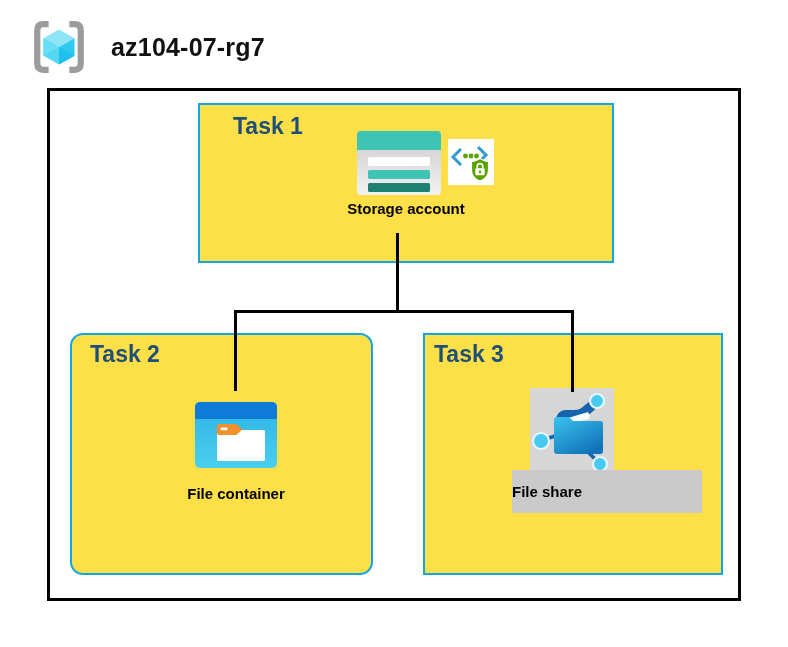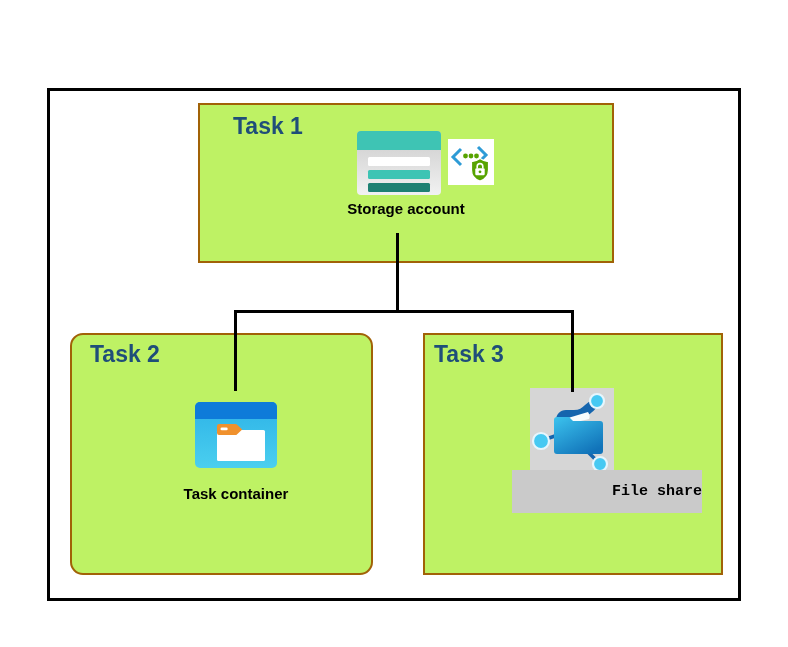--- a/index.html
+++ b/index.html
@@ -7,43 +7,55 @@
   .canvas{position:relative;width:788px;height:647px;background:#ffffff;overflow:hidden;}
 
   
   .rg-header{position:absolute;left:30px;top:18px;display:flex;align-items:center;gap:23px;}
   .rg-header svg{display:block;}
   .rg-title{font-size:25px;font-weight:700;color:#111111;letter-spacing:0.2px;}
 
   
   .outer-box{position:absolute;left:47px;top:88px;width:694px;height:513px;
              border:3px solid #000000;background:#ffffff;box-sizing:border-box;}
-  .task-box{position:absolute;background:#bef264;border:2px solid #a16207;box-sizing:border-box;}
+  .task-box{position:absolute;background:#fde047;border:2px solid #0ea5e9;box-sizing:border-box;}
   .task1{left:198px;top:103px;width:416px;height:160px;}
   .task2{left:70px;top:333px;width:303px;height:242px;border-radius:13px;}
   .task3{left:423px;top:333px;width:300px;height:242px;}
 
   .task-label{position:absolute;font-size:23px;font-weight:700;color:#1F4E79;white-space:nowrap;}
   .item-label{position:absolute;font-size:15px;font-weight:700;color:#000000;text-align:center;white-space:nowrap;}
 
   
   .line{position:absolute;background:#000000;z-index:5;}
 
   
   .icon-abs{position:absolute;}
   .fs-square{position:absolute;left:105px;top:53px;width:84px;height:84px;background:#D6D6D6;}
   .fs-band{position:absolute;left:87px;top:135px;width:190px;height:43px;background:#CACACA;
-           display:flex;align-items:center;justify-content:flex-end;font-family:Liberation Mono, monospace;}
+           display:flex;align-items:center;justify-content:flex-start;}
   .fs-band .item-label{position:static;}
 </style>
 </head>
 <body>
 
 <div class="canvas">
 
+  <div class="rg-header">
+    <svg width="58" height="58" viewBox="0 0 56 56">
+      <path d="M18 6 H13 Q7 6 7 12 V44 Q7 50 13 50 H18" fill="none" stroke="#9C9C9C" stroke-width="6"></path>
+      <path d="M38 6 H43 Q49 6 49 12 V44 Q49 50 43 50 H38" fill="none" stroke="#9C9C9C" stroke-width="6"></path>
+      <polygon points="28,11 43,19.5 28,28 13,19.5" fill="#8EE5F7"></polygon>
+      <polygon points="13,19.5 28,28 28,45 13,36.5" fill="#55D7F4"></polygon>
+      <polygon points="13,19.5 28,28 13,36.5" fill="#67DDF6"></polygon>
+      <polygon points="28,28 43,19.5 43,36.5 28,45" fill="#2FCAEF"></polygon>
+      <polygon points="28,28 43,36.5 28,45" fill="#1FC0EB"></polygon>
+    </svg>
+    <span class="rg-title">az104-07-rg7</span>
+  </div>
 
   <div class="outer-box"></div>
 
   <div class="task-box task1">
     <div class="task-label" style="left:33px;top:8px;">Task 1</div>
 
     <svg class="icon-abs" style="left:157px;top:26px;" width="84" height="64" viewBox="0 0 84 64">
       <defs>
         <linearGradient id="sg1" x1="0" y1="0" x2="0" y2="1">
           <stop offset="0" stop-color="#CBCBCB"></stop>
@@ -83,21 +95,21 @@
             <stop offset="1" stop-color="#4ACFEF"></stop>
         </linearGradient>
       </defs>
       <rect width="82" height="66" rx="5" fill="url(#bg1)"></rect>
       <path d="M5 0 h72 a5 5 0 0 1 5 5 v12 H0 V5 a5 5 0 0 1 5 -5 z" fill="#0E7BD9"></path>
       <rect x="22" y="28" width="48" height="31" rx="1.5" fill="#FFFFFF"></rect>
       <path d="M24 22 h16.5 a2 2 0 0 1 1.4 0.6 l5.3 5 -5.3 4.9 a2 2 0 0 1 -1.4 0.6 H24 a2 2 0 0 1 -2 -2 v-7.1 a2 2 0 0 1 2 -2 z" fill="#F0912D"></path>
       <rect x="25.5" y="25.6" width="7.2" height="2.6" rx="1.3" fill="#FFFFFF"></rect>
     </svg>
 
-    <div class="item-label" style="left:14px;top:150px;width:300px;">Task container</div>
+    <div class="item-label" style="left:14px;top:150px;width:300px;">File container</div>
   </div>
 
   <div class="task-box task3">
     <div class="task-label" style="left:9px;top:6px;">Task 3</div>
 
     <div class="fs-square">
       <svg width="84" height="84" viewBox="0 0 84 84">
         <defs>
           <linearGradient id="fs1" x1="0" y1="0" x2="0.7" y2="1">
             <stop offset="0" stop-color="#3CC3EE"></stop>

